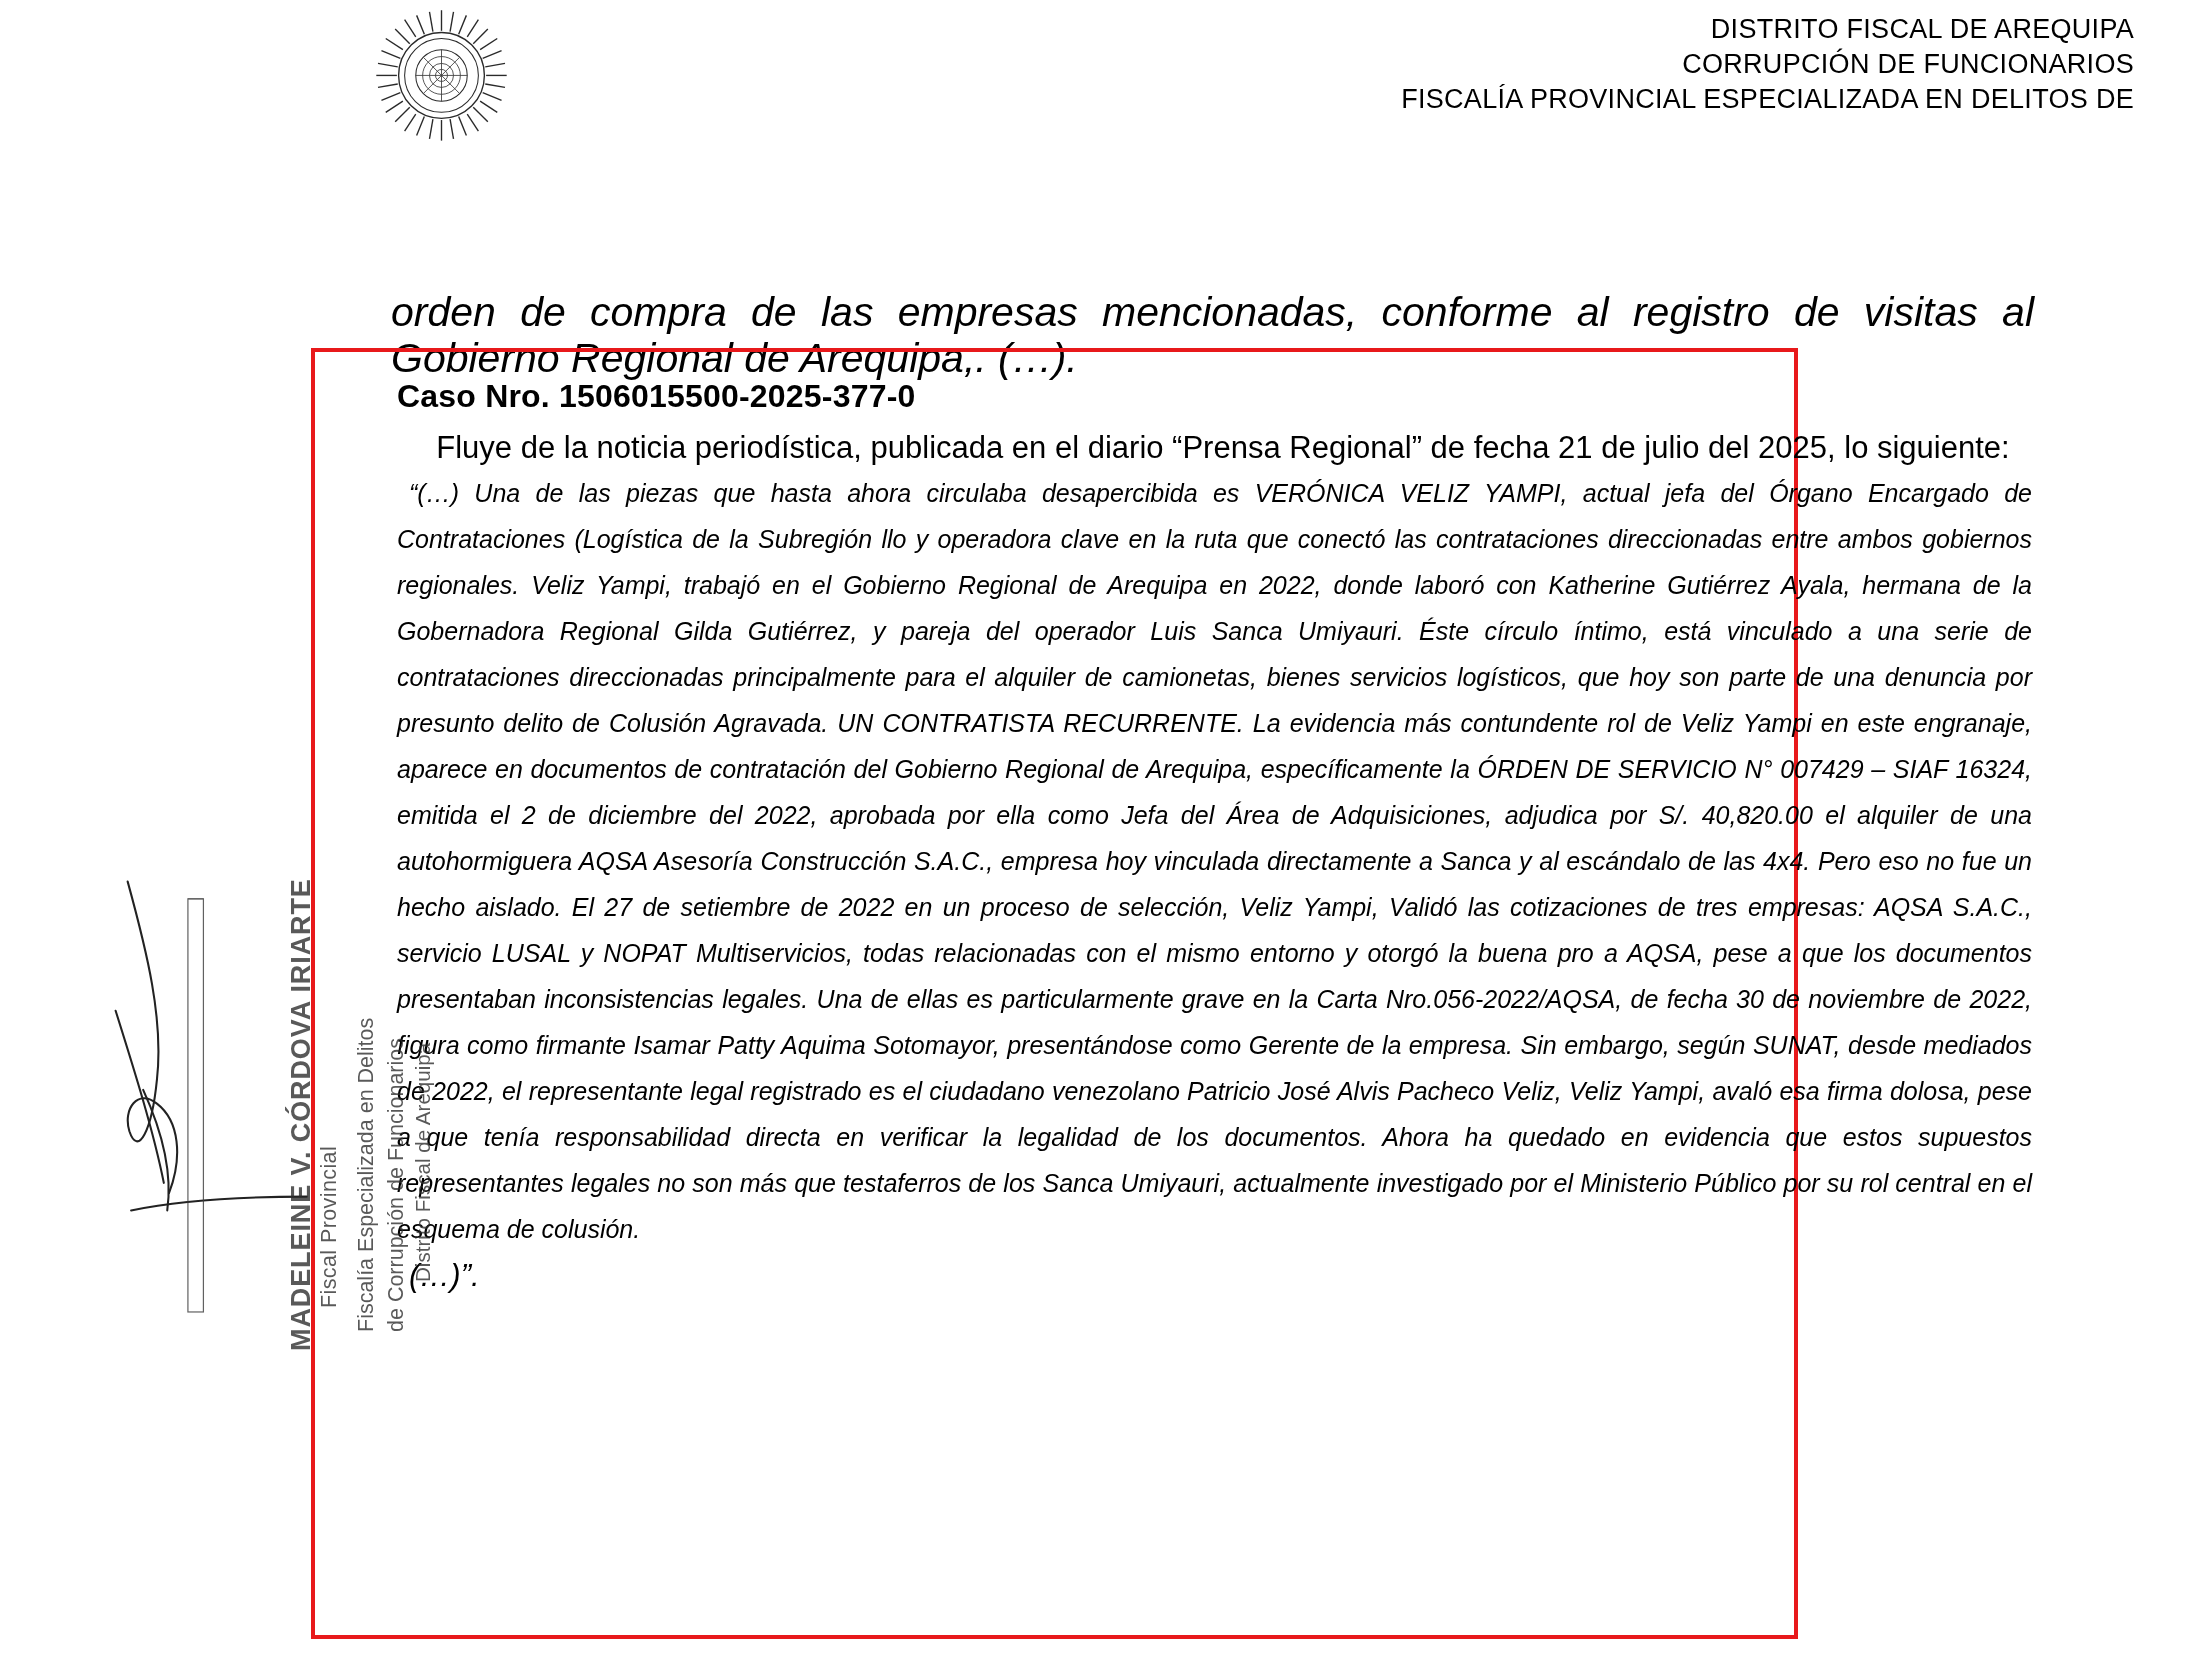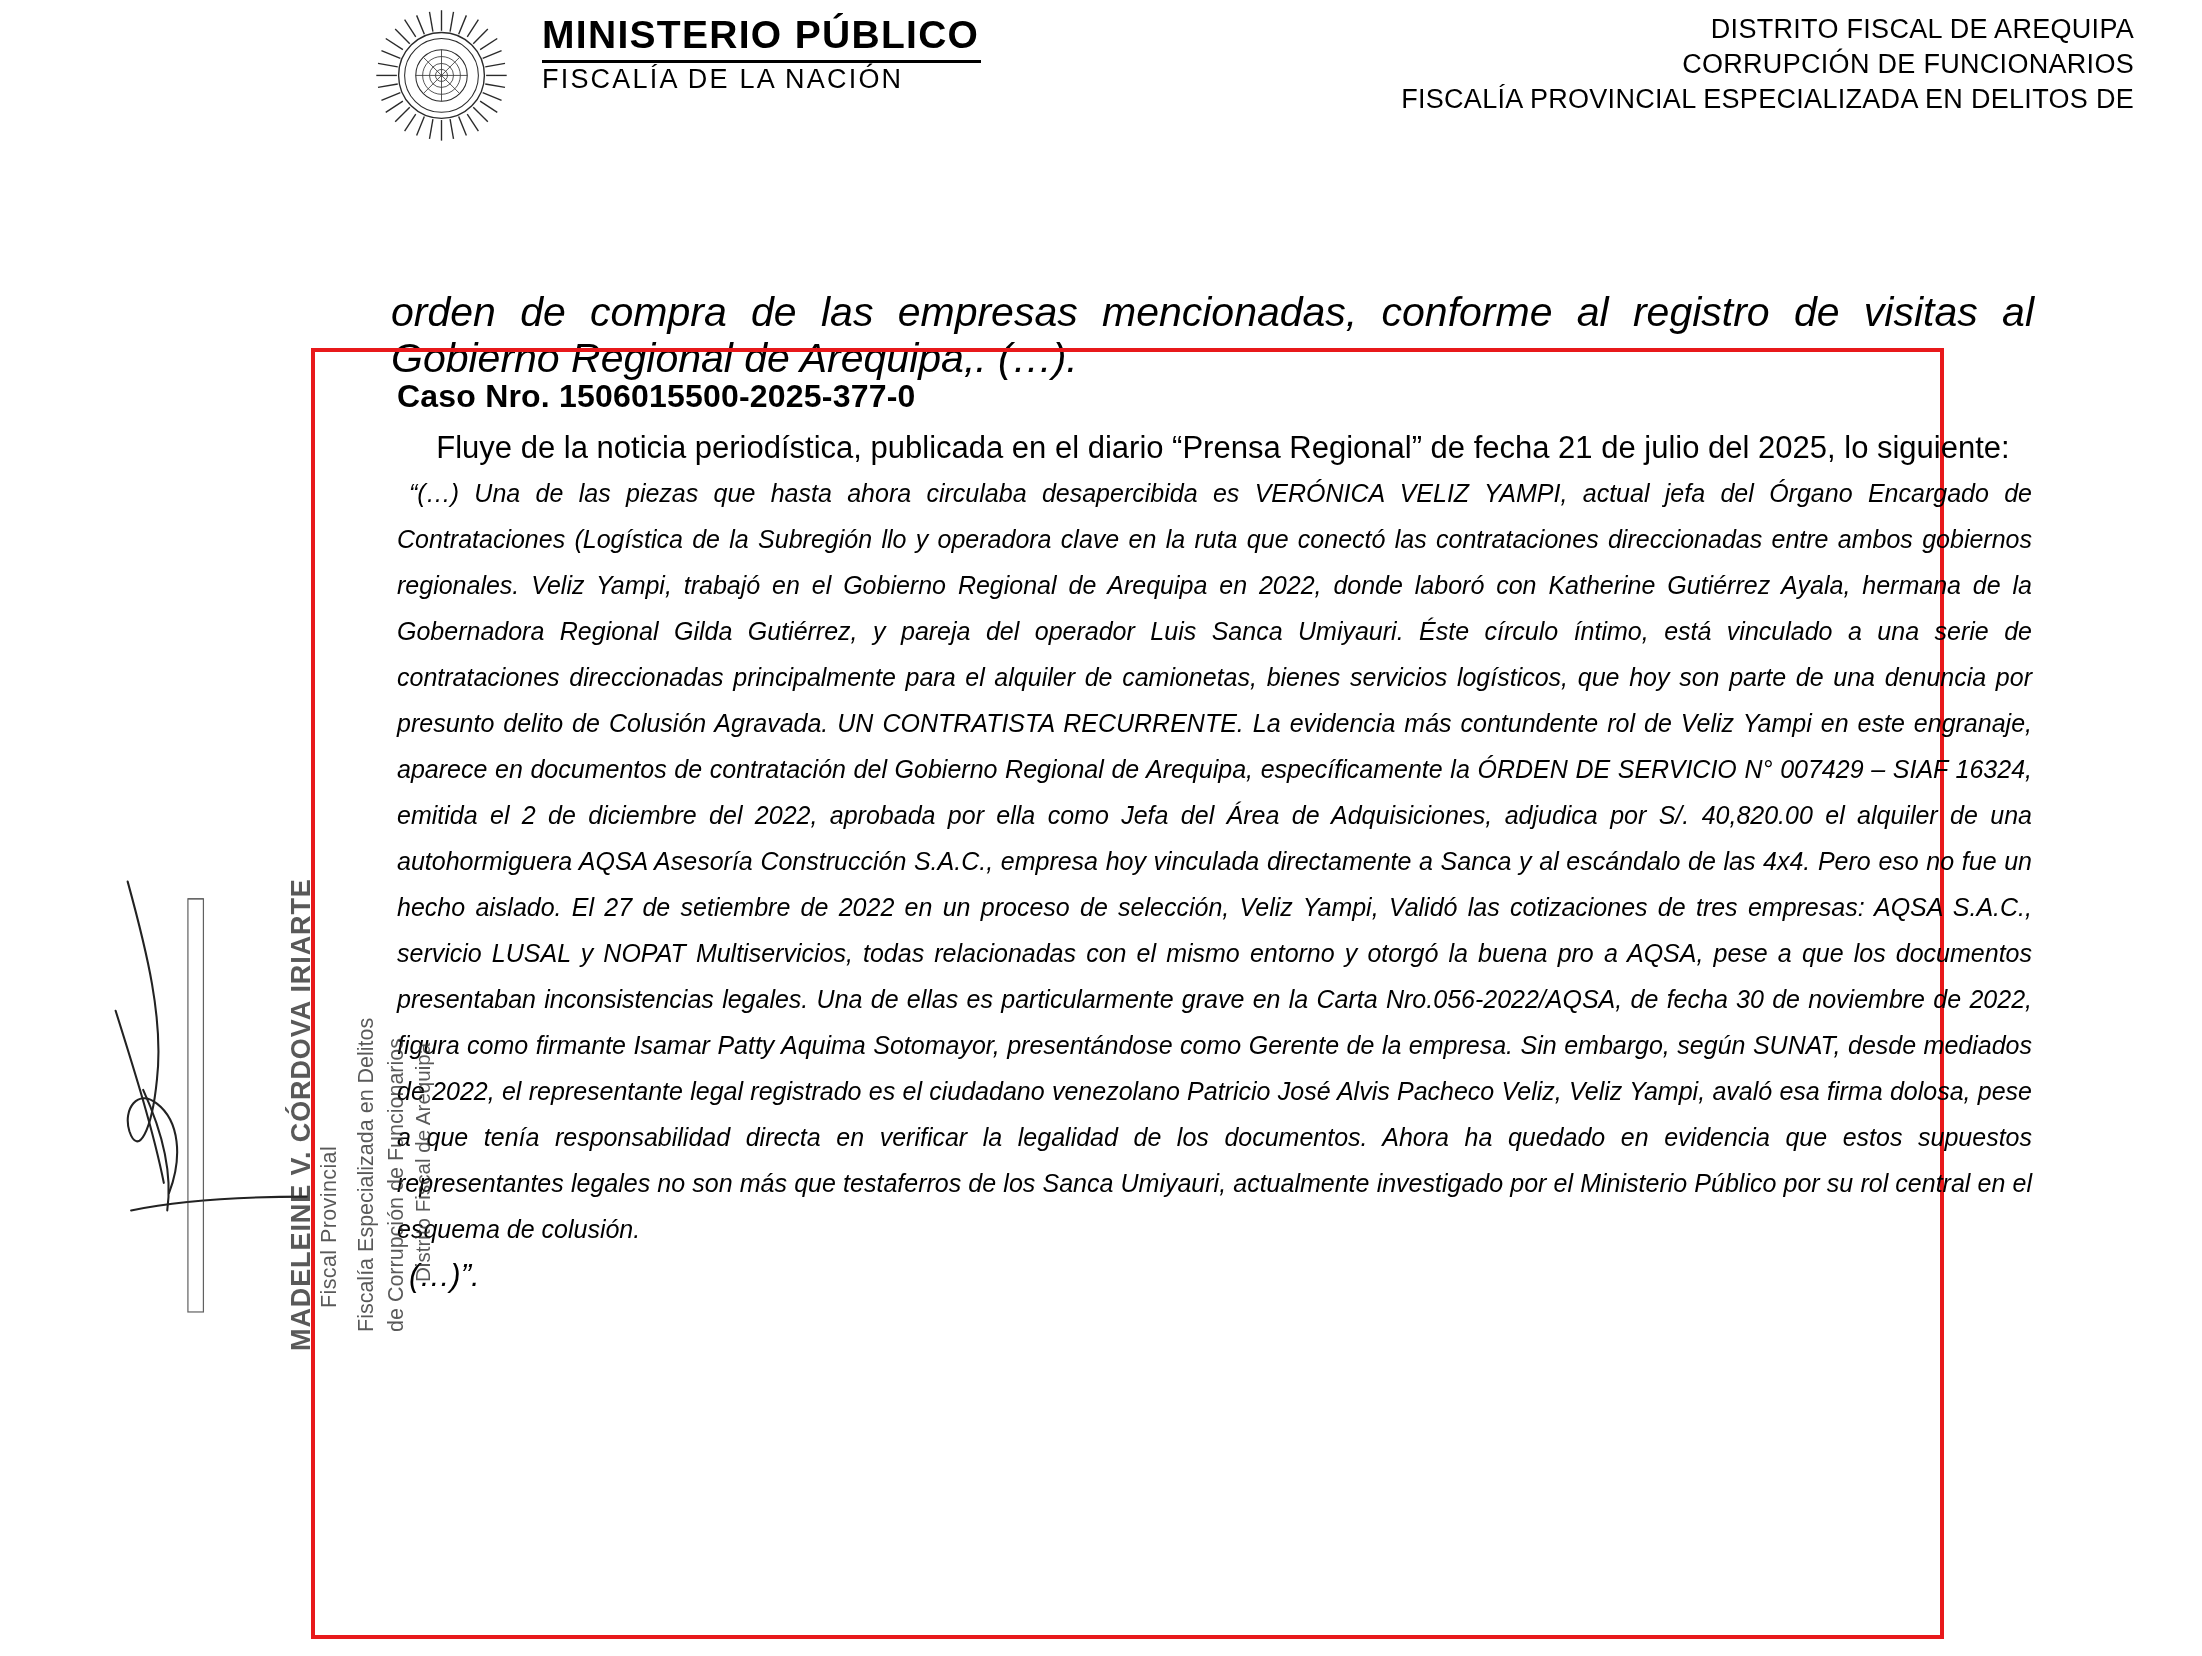--- a/index.html
+++ b/index.html
@@ -89,21 +89,21 @@
     line-height: 46px;
     text-align: justify;
     text-justify: inter-word;
   }
 
   
   .red-box {
     position: absolute;
     left: 311px;
     top: 348px;
-    width: 1633px;
+    width: 1487px;
     height: 1291px;
     border: 4.3px solid #e8191b;
     box-sizing: border-box;
   }
 
   .box-inner {
     position: absolute;
     left: 82px;
     top: 22.4px;
     width: 1635px;
@@ -253,25 +253,20 @@
           <circle cx="0" cy="0" r="7"></circle>
           <line x1="-30" y1="0" x2="30" y2="0"></line>
           <line x1="0" y1="-30" x2="0" y2="30"></line>
           <line x1="-21" y1="-21" x2="21" y2="21"></line>
           <line x1="21" y1="-21" x2="-21" y2="21"></line>
         </g>
       </g>
     </svg>
   </div>
 
-  <div class="ministerio-block">
-    <div class="ministerio-line1">MINISTERIO PÚBLICO</div>
-    <div class="ministerio-rule"></div>
-    <div class="ministerio-line2">FISCALÍA DE LA NACIÓN</div>
-  </div>
 
   <div class="distrito-block">
     <div>DISTRITO FISCAL DE AREQUIPA</div>
     <div>CORRUPCIÓN DE FUNCIONARIOS</div>
     <div>FISCALÍA PROVINCIAL ESPECIALIZADA EN DELITOS DE</div>
   </div>
 </div>
 
 <p class="intro-para">orden de compra de las empresas mencionadas, conforme al registro de visitas al Gobierno Regional de Arequipa,. (…).</p>
 

